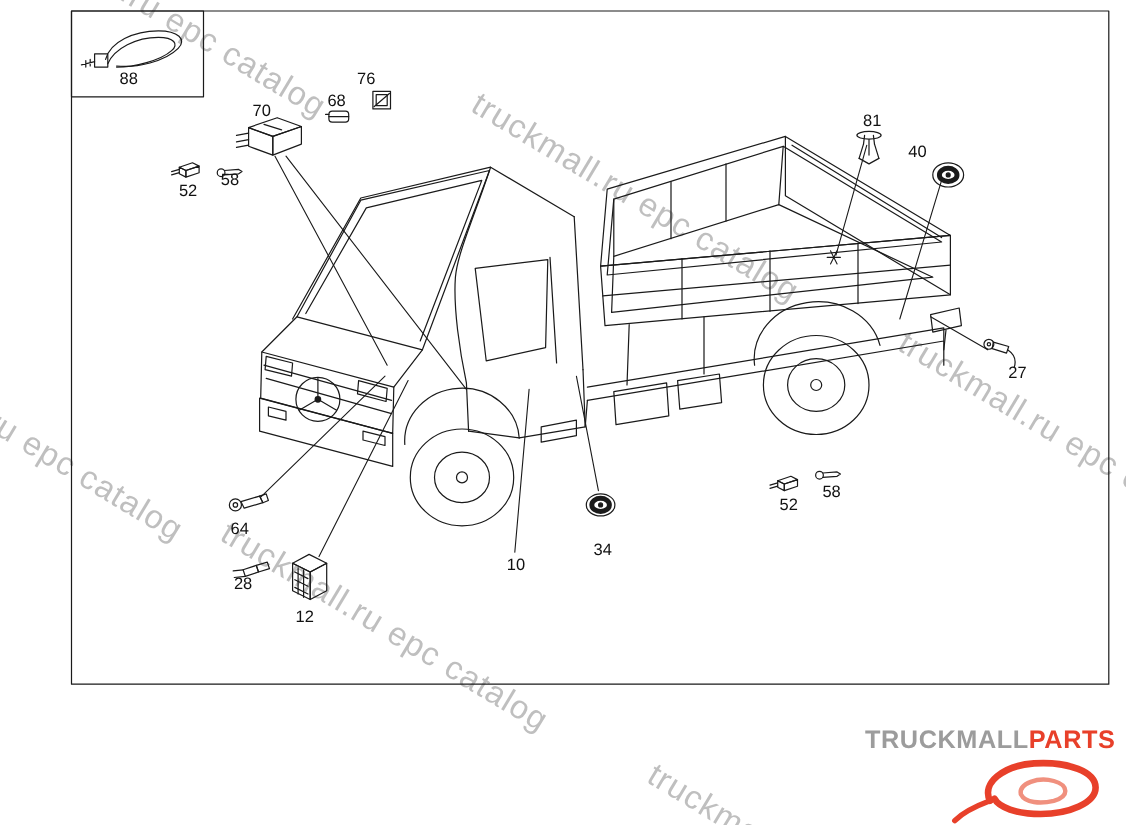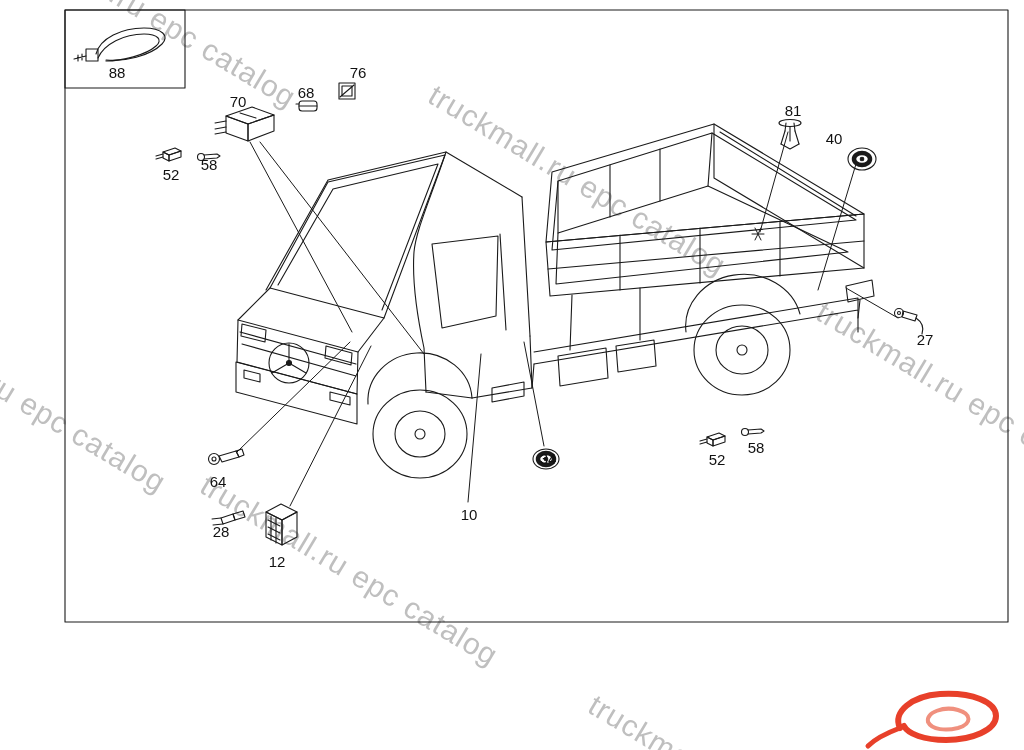--- a/index.html
+++ b/index.html
@@ -223,28 +223,31 @@
     <g>
       <path d="M900,728 C892,712 912,696 940,694 C972,692 996,702 996,716 C996,730 972,740 946,740 C924,740 908,734 904,726" stroke="#e8402a" stroke-width="6"></path>
       <path d="M928,722 C926,712 944,706 958,710 C972,714 972,724 958,728 C946,731 932,730 928,722" stroke="#f0907e" stroke-width="4"></path>
       <path d="M900,728 C884,734 874,740 868,746" stroke="#e8402a" stroke-width="5"></path>
     </g>
   </svg>
 
   <div class="callout" style="left:117px;top:72px">88</div>
   <div class="callout" style="left:238px;top:101px">70</div>
   <div class="callout" style="left:306px;top:92px">68</div>
-  <div class="callout" style="left:358px;top:72px">76</div>
+  <div class="callout" style="left:333px;top:72px">76</div>
   <div class="callout" style="left:171px;top:174px">52</div>
   <div class="callout" style="left:209px;top:164px">58</div>
   <div class="callout" style="left:793px;top:110px">81</div>
   <div class="callout" style="left:834px;top:138px">40</div>
   <div class="callout" style="left:925px;top:339px">27</div>
   <div class="callout" style="left:717px;top:459px">52</div>
   <div class="callout" style="left:756px;top:447px">58</div>
-  <div class="callout" style="left:548px;top:458px">34</div>
+  <div class="callout" style="left:548px;top:500px">34</div>
   <div class="callout" style="left:469px;top:514px">10</div>
   <div class="callout" style="left:218px;top:481px">64</div>
   <div class="callout" style="left:221px;top:531px">28</div>
   <div class="callout" style="left:277px;top:561px">12</div>
 
+  <div class="logo">
+    <span>TRUCKMALL</span><span class="red">PARTS</span>
+  </div>
 
 </div>
 
 </body></html>

